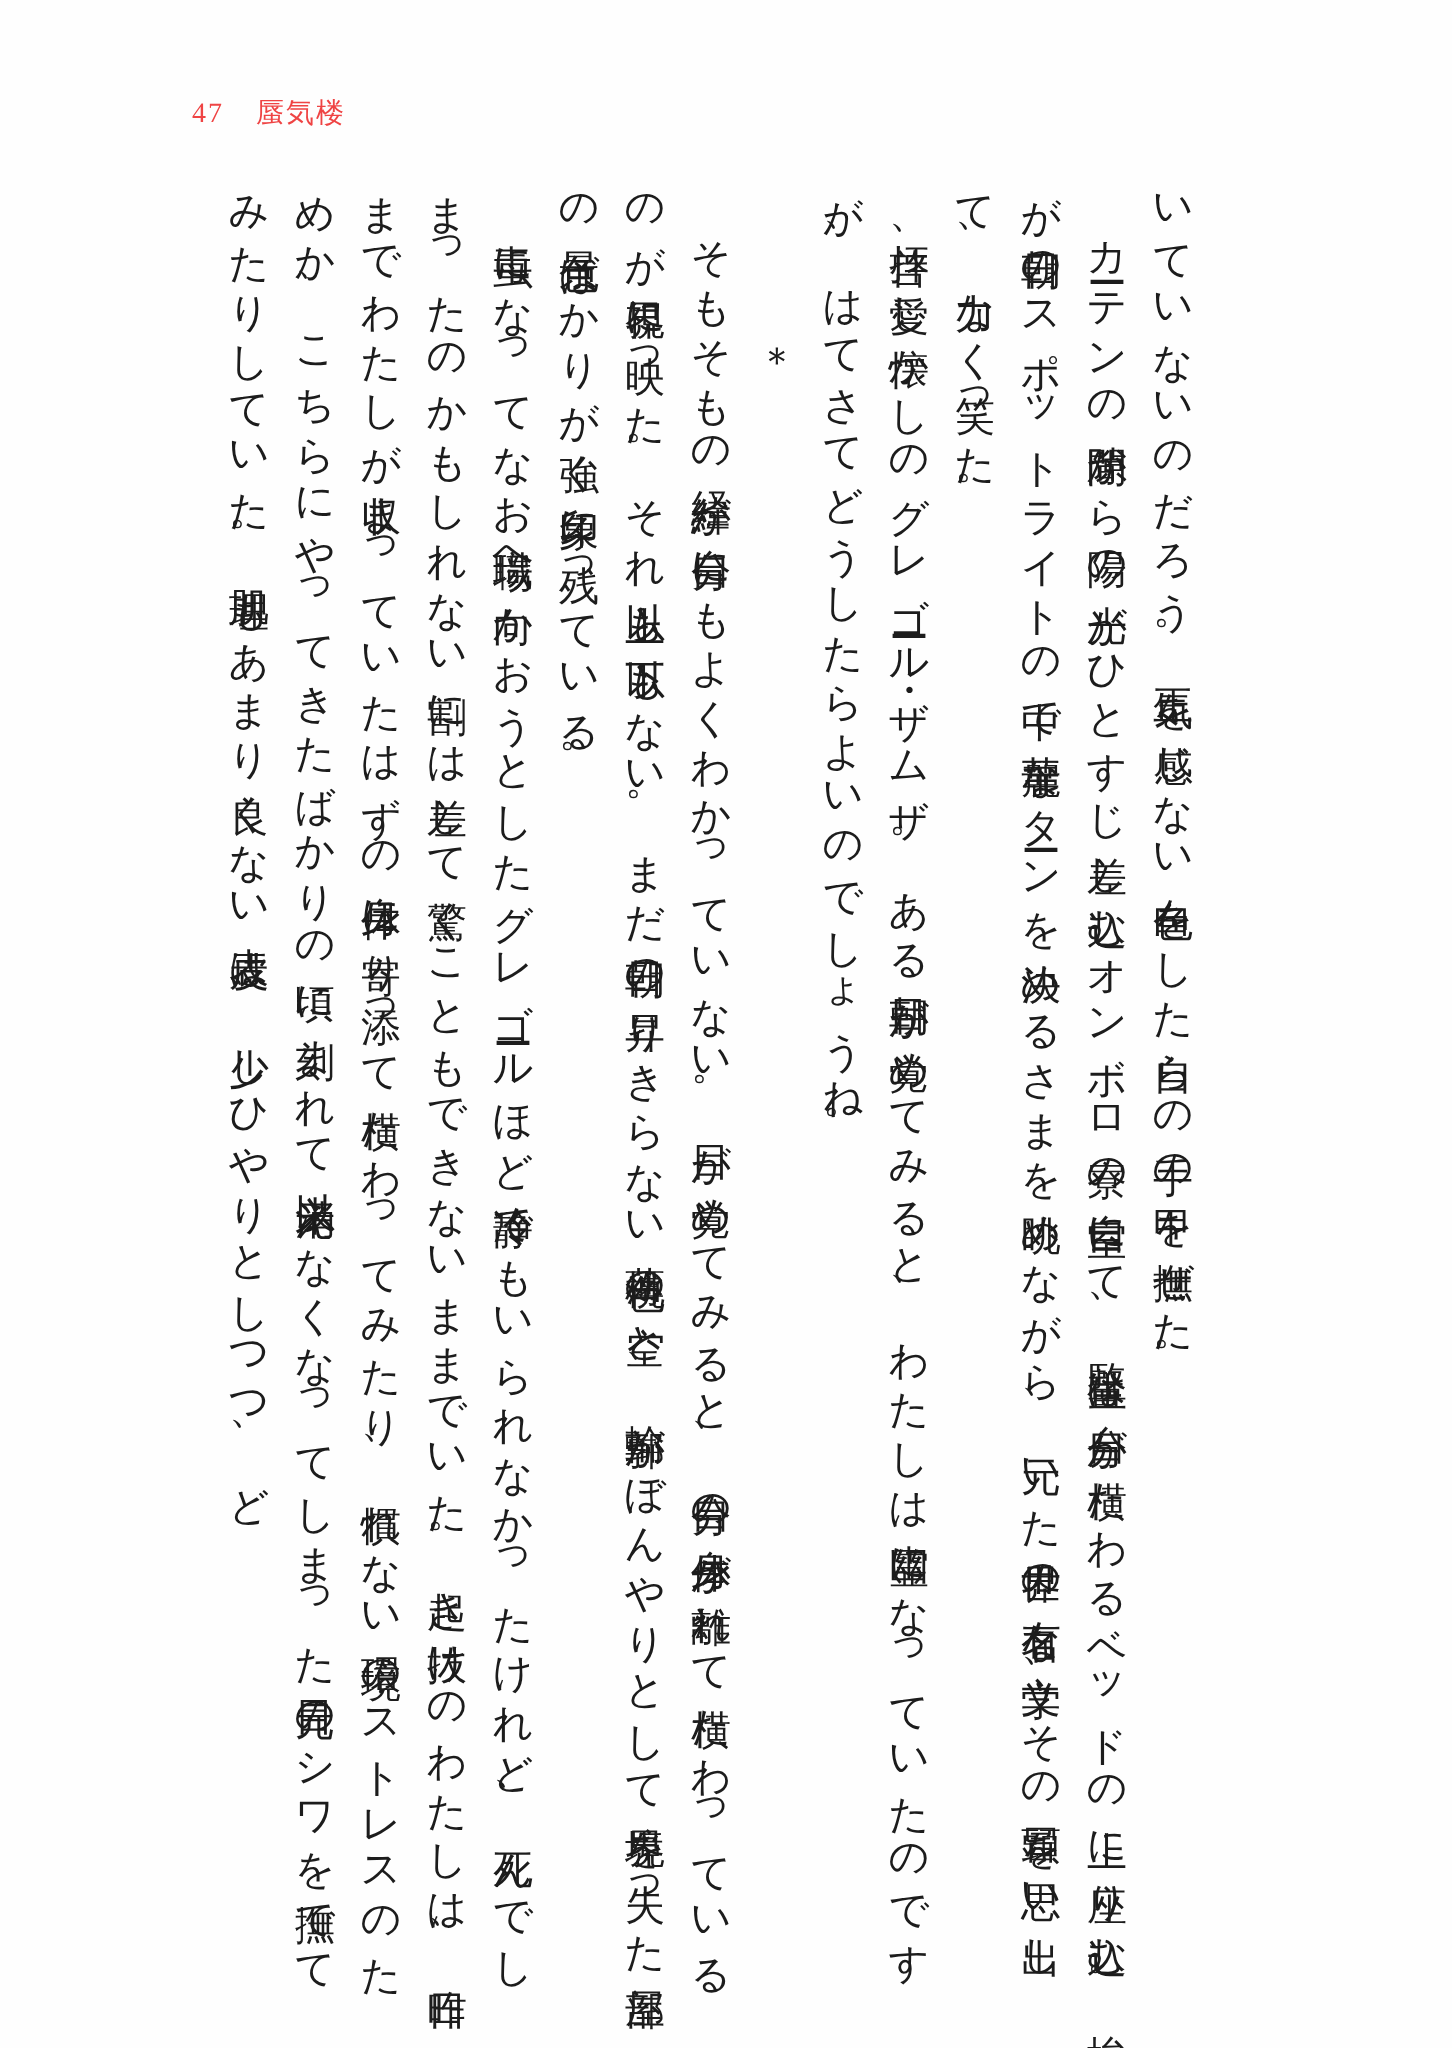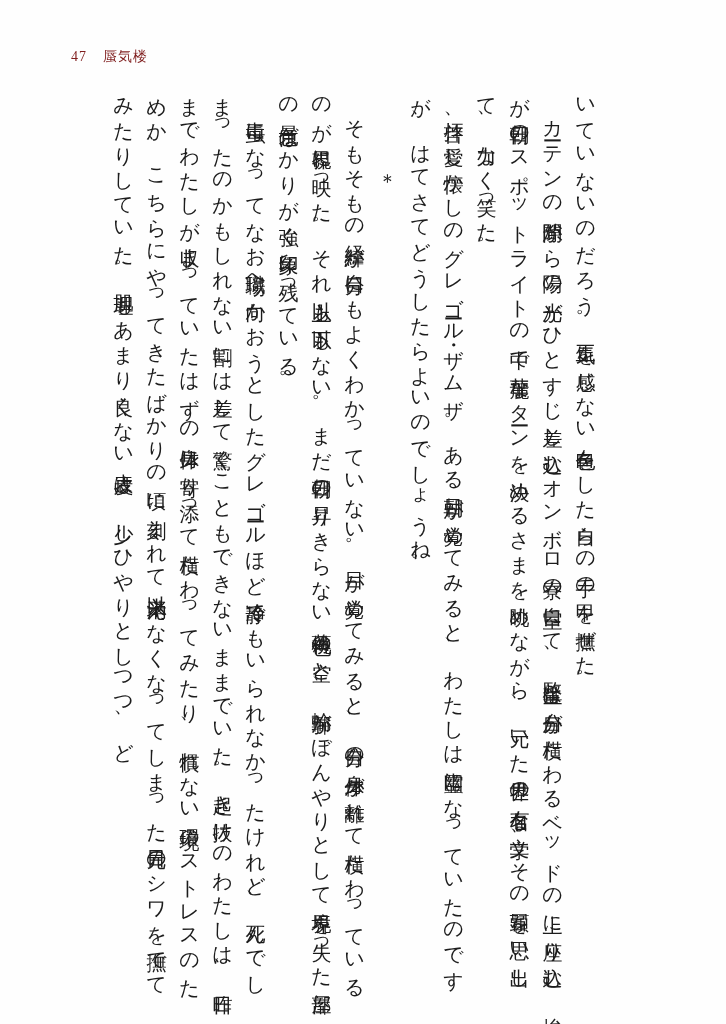--- a/index.html
+++ b/index.html
@@ -9,24 +9,24 @@
     height: 1024px;
     background: #fefefe;
     color: #1c1c1c;
     font-family: "Liberation Serif", "DejaVu Serif", serif;
     position: relative;
     overflow: hidden;
   }
   .header {
     position: absolute;
     top: 48px;
-    left: 71px;
+    left: 96px;
     font-size: 14px;
     letter-spacing: 1px;
-    color: #7f1d1d;
+    color: #ef4444;
     white-space: nowrap;
   }
   .pagenum { margin-right: 16px; }
   .text-block {
     position: absolute;
     top: 84px;
     right: 124px;
     height: 922px;
     writing-mode: vertical-rl;
     text-orientation: mixed;

